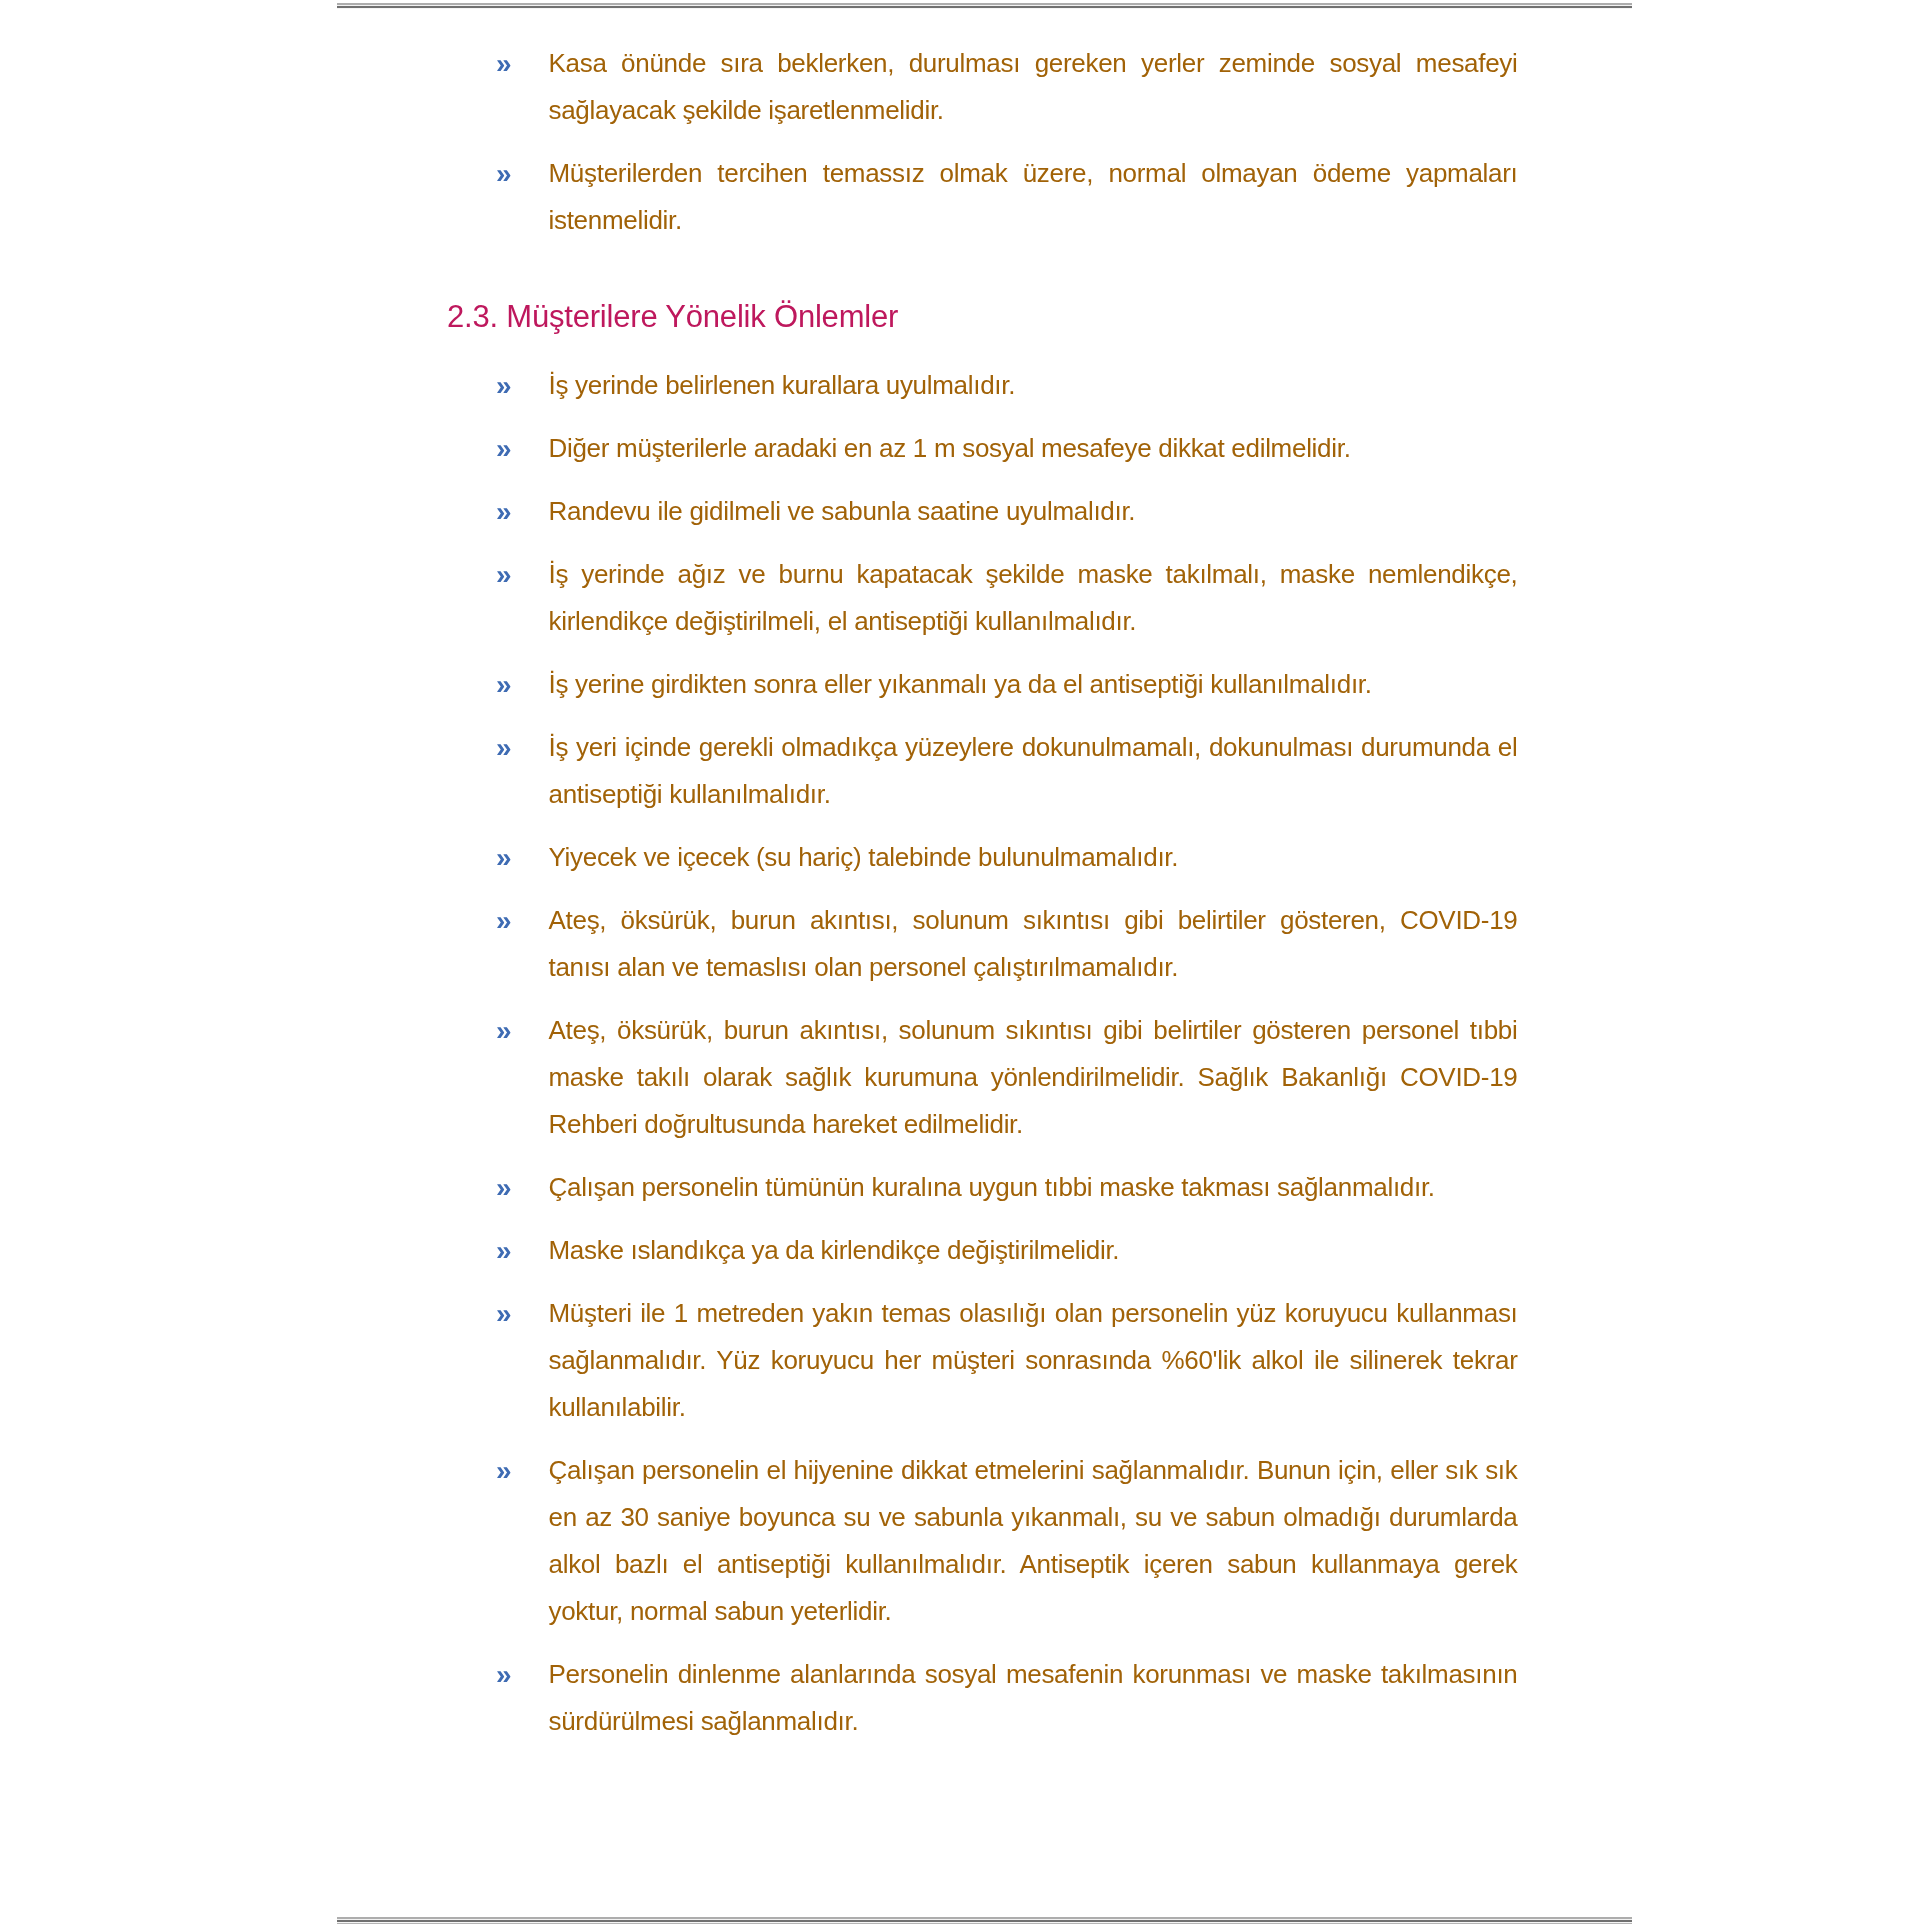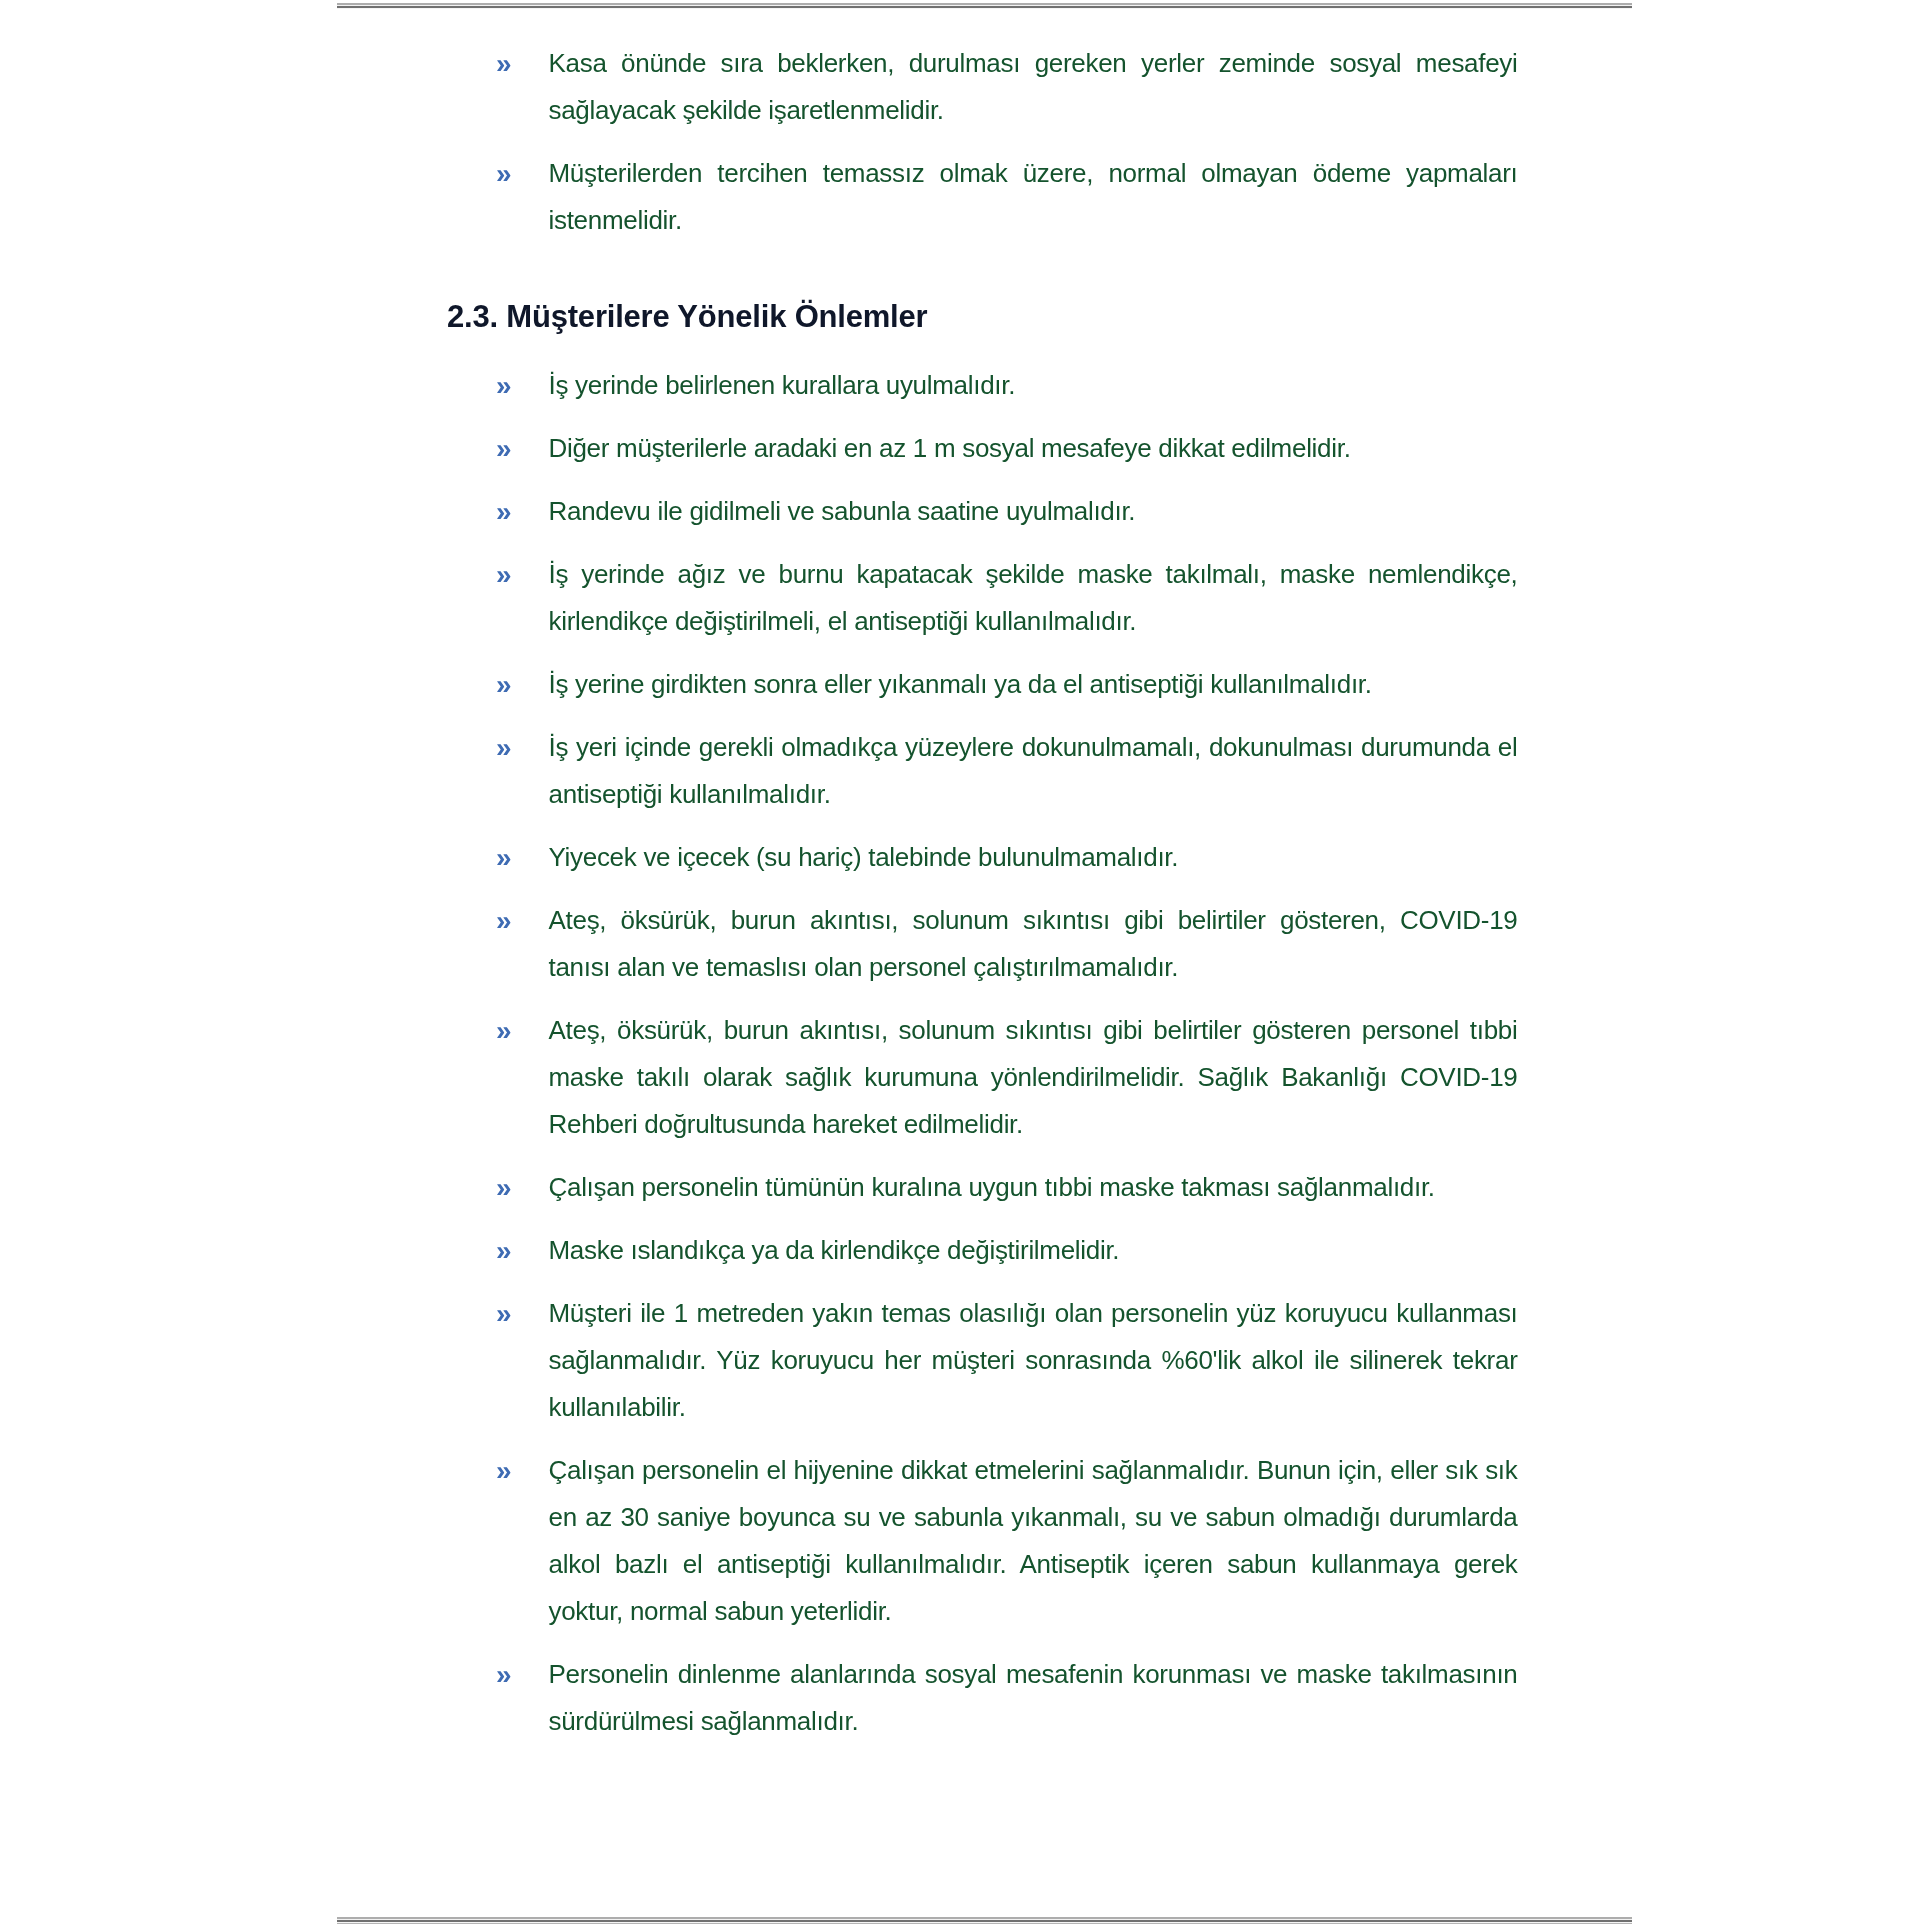--- a/index.html
+++ b/index.html
@@ -50,32 +50,32 @@
     color: #3e6bb3;
     font-size: 28px;
     font-weight: 700;
     line-height: 47px;
     letter-spacing: 0;
   }
   ul.bullets li p {
     flex: 0 0 969px;
     width: 969px;
     margin: 0 0 0 24.5px;
-    color: #14532d;
+    color: #a16207;
     font-size: 26px;
     line-height: 47px;
     letter-spacing: -0.3px;
     text-align: justify;
   }
   h2.section-heading {
     margin: 53px 0 24.5px 447px;
-    color: #0f172a;
+    color: #be185d;
     font-size: 31px;
     line-height: 40px;
-    font-weight: 700;
+    font-weight: 400;
     letter-spacing: -0.2px;
   }
 </style>
 </head>
 <body>
 
 <div class="page">
 
   <div class="rule top"></div>
 

